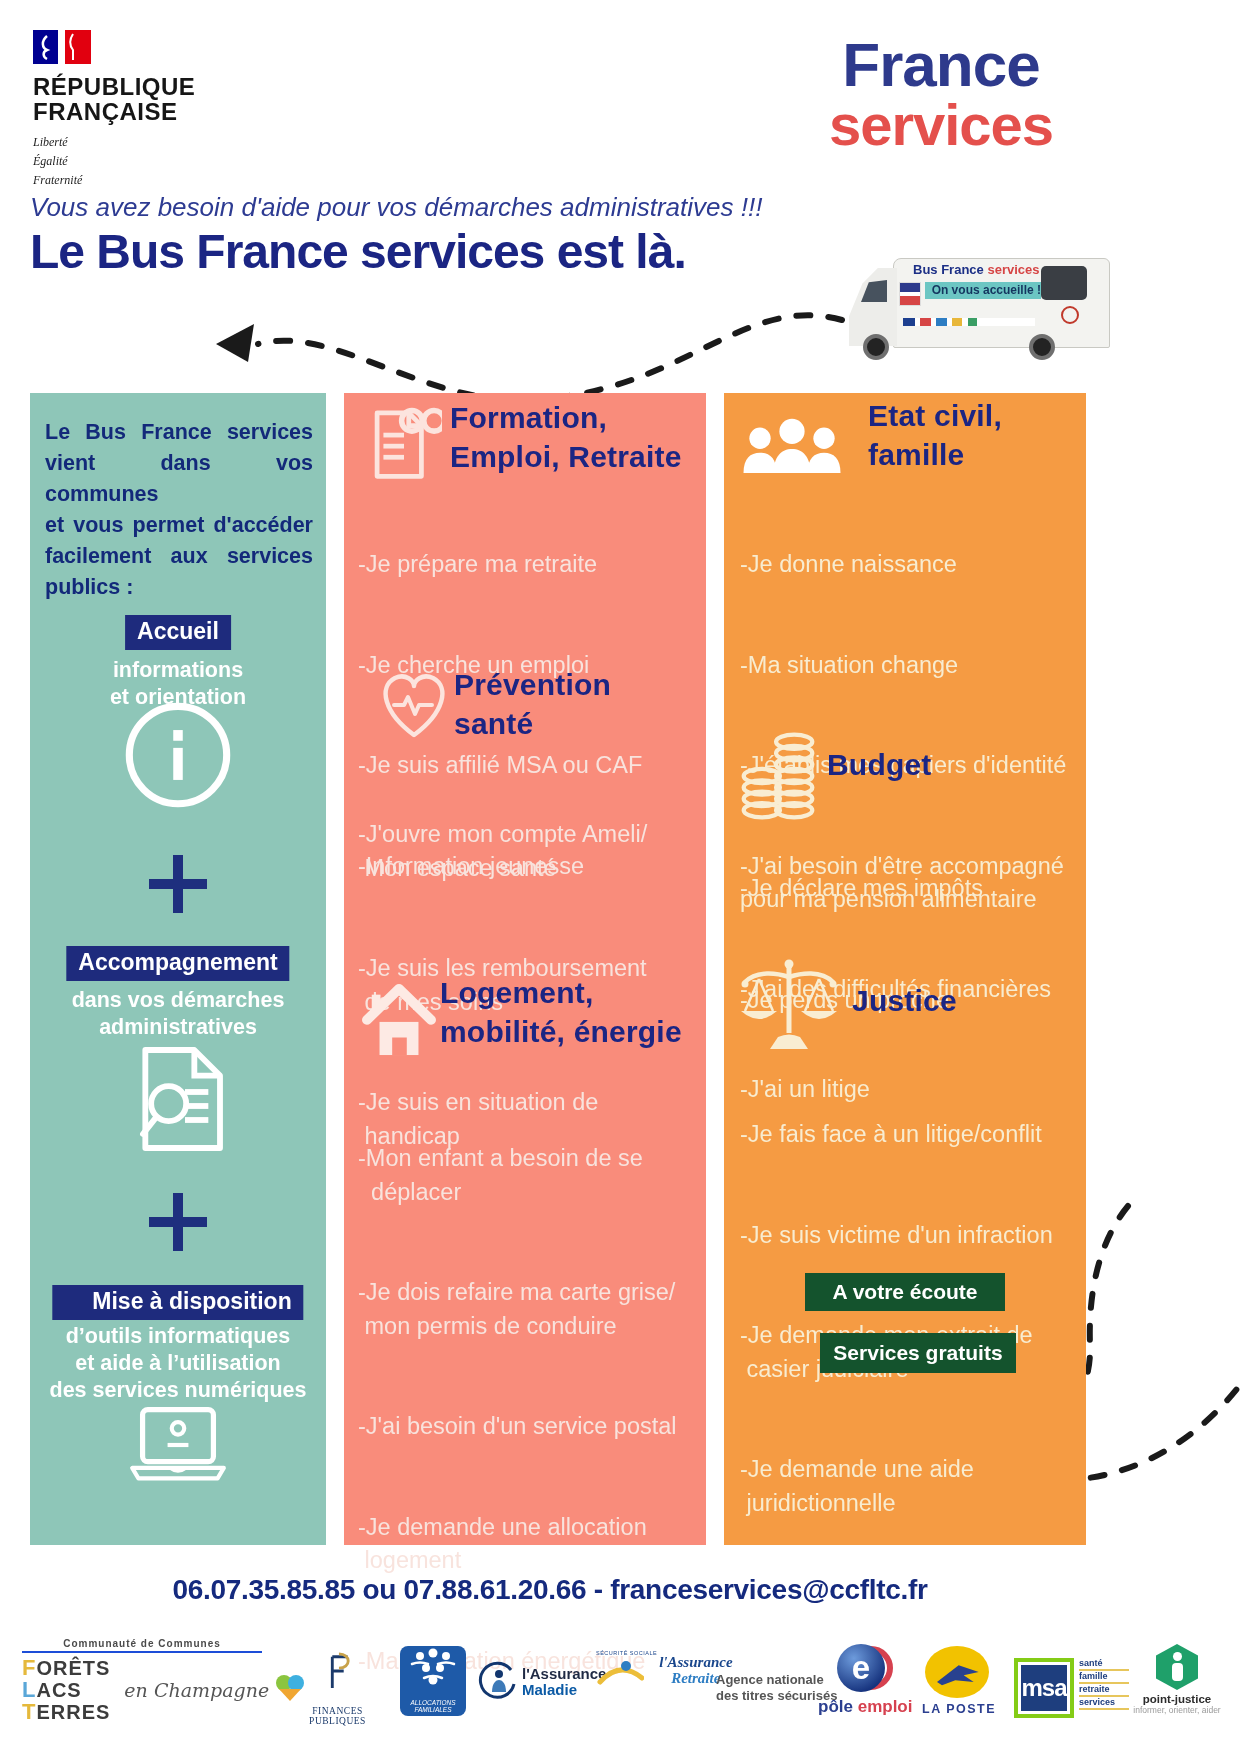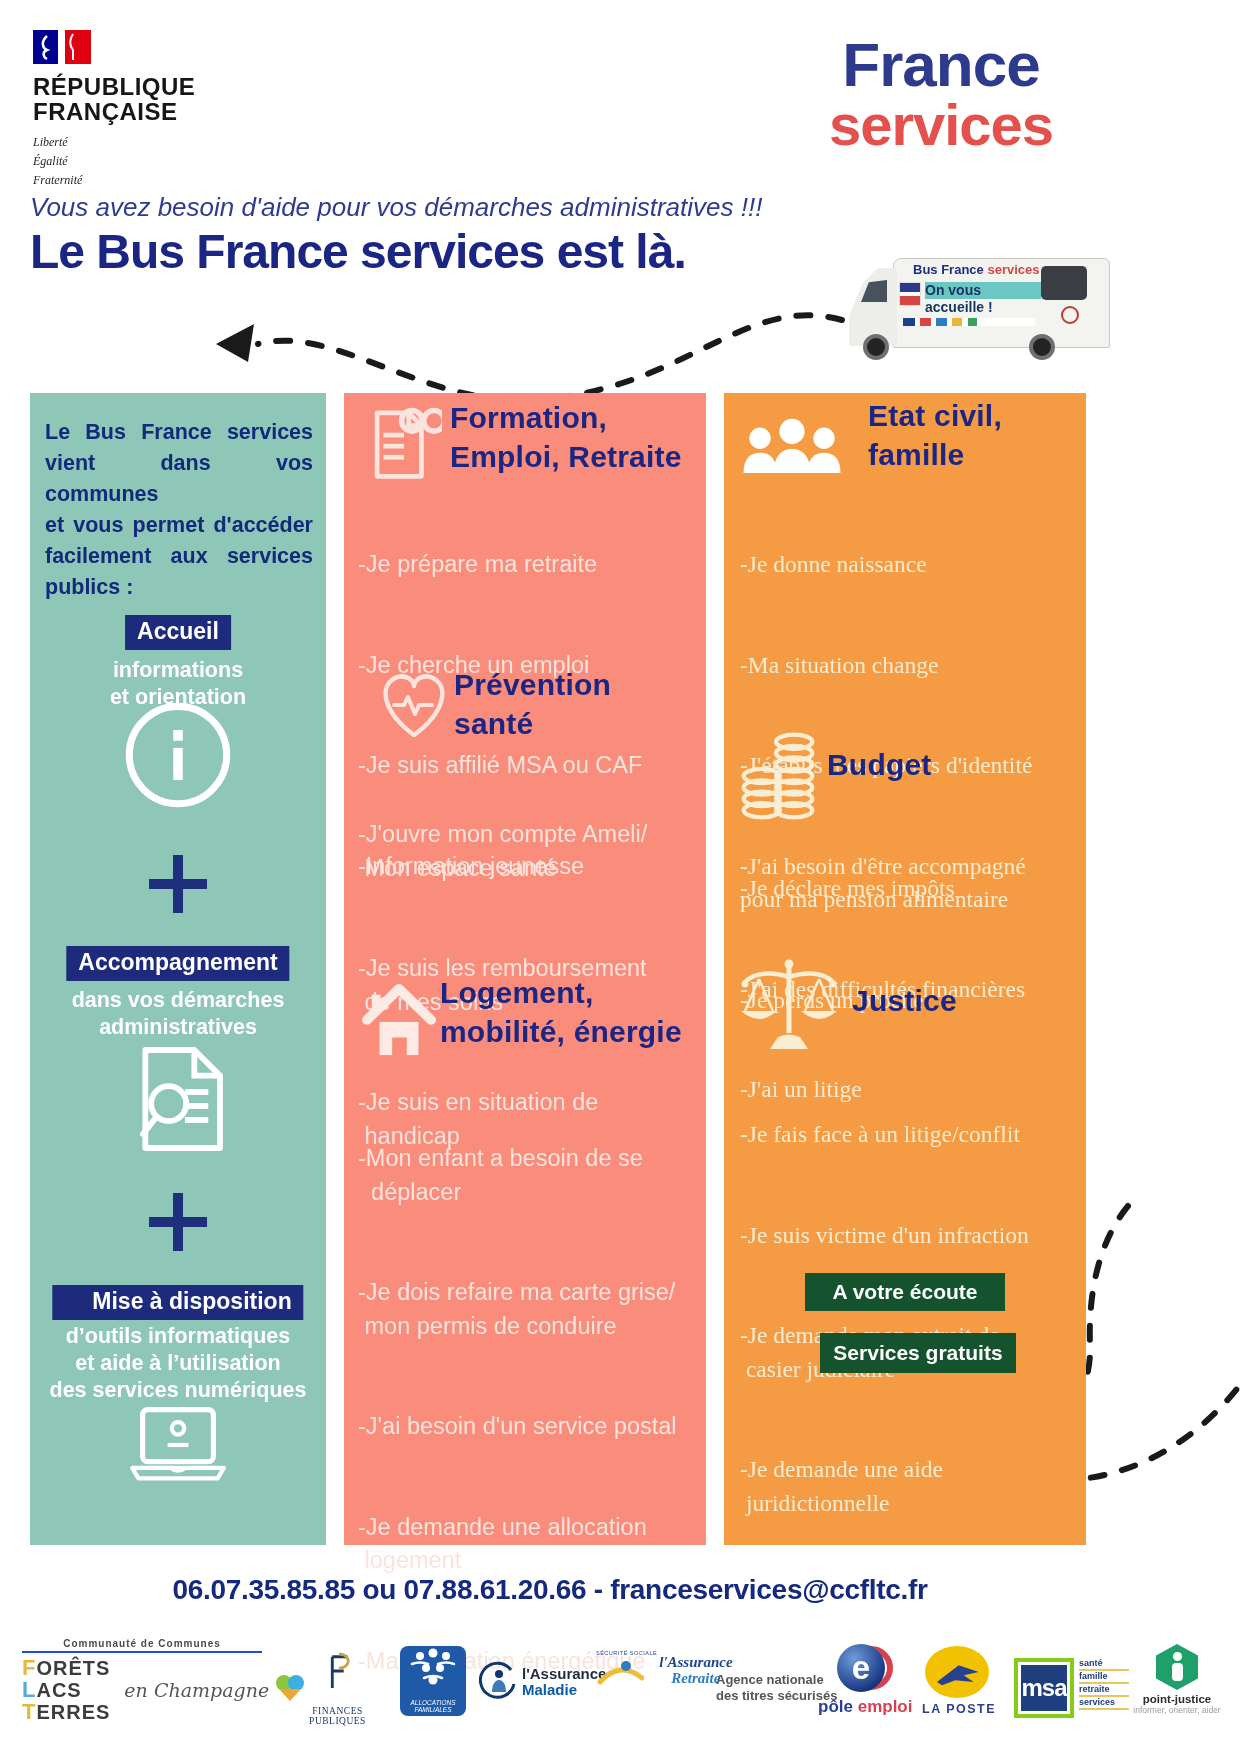--- a/index.html
+++ b/index.html
@@ -21,22 +21,22 @@
   
   .bus{left:833px;top:250px;width:275px;height:118px;}
   .bus-body{left:60px;top:8px;width:215px;height:88px;background:#f3f3f0;border:1px solid #c9c9c3;border-radius:8px 6px 2px 2px;}
   .bus-cab{left:16px;top:18px;width:48px;height:78px;background:#ececе8;background:#ececе8;background:#ececf0;background:#ededea;
            clip-path:polygon(100% 0,100% 100%,0 100%,0 62%,28% 20%,60% 0);}
   .bus-windshield{left:28px;top:30px;width:26px;height:22px;background:#47525e;clip-path:polygon(100% 0,100% 100%,0 100%,30% 10%);}
   .bus-wheel{width:26px;height:26px;border-radius:50%;background:#232323;border:4px solid #6f6f6f;top:84px;box-sizing:border-box;}
   .bus-window{left:208px;top:16px;width:46px;height:34px;background:#3a3e44;border-radius:5px;}
   .bus-title{left:80px;top:12px;font-size:13px;font-weight:bold;white-space:nowrap;}
   .bus-title .t1{color:#1c2f86;} .bus-title .t2{color:#d64545;}
-  .bus-banner{left:92px;top:32px;width:116px;height:17px;background:#6cc6c3;color:#14355f;font-size:14px;font-weight:bold;
-              text-align:left;line-height:17px;}
+  .bus-banner{left:92px;top:32px;width:116px;height:17px;background:#6cc6c3;color:#14355f;font-size:12px;font-weight:bold;
+              text-align:right;line-height:17px;}
   .bus-minilogo{left:66px;top:32px;width:20px;height:22px;background:#fff;border:1px solid #ddd;
                 background:linear-gradient(180deg,#2d3a8c 0 40%,#fff 40% 60%,#d64545 60% 100%);}
   .bus-strip{left:70px;top:68px;width:132px;height:8px;
              background:linear-gradient(90deg,#1d3f8f 0 9%,#fff 9% 13%,#d64545 13% 21%,#fff 21% 25%,#2d7dc3 25% 33%,#fff 33% 37%,#e8b73a 37% 45%,#fff 45% 49%,#3a9e65 49% 56%,#fff 56% 100%);}
   .bus-roundel{left:228px;top:56px;width:18px;height:18px;border:2px solid #c0392b;border-radius:50%;box-sizing:border-box;}
 
   
   .col{top:393px;height:1152px;}
   .col-left{left:30px;width:296px;background:#8ec6b8;}
   .col-mid{left:344px;width:362px;background:#f98c7b;}
@@ -49,21 +49,21 @@
   .lc-sub{left:0;right:0;text-align:center;color:#fff;font-weight:bold;font-size:21.5px;line-height:27px;}
   .lc-icon{left:50%;transform:translateX(-50%);}
   .plusbar{left:50%;transform:translateX(-50%);width:58px;height:58px;}
   .plusbar:before,.plusbar:after{content:"";position:absolute;background:#1e2f7e;}
   .plusbar:before{left:24px;top:0;width:10px;height:58px;}
   .plusbar:after{left:0;top:24px;width:58px;height:10px;}
 
   .sec-title{font-weight:bold;font-size:30px;line-height:39px;color:#1b2583;letter-spacing:.2px;}
   .items{font-size:23.5px;line-height:33.5px;}
   .col-mid .items{color:#f8e3dd;left:14px;right:6px;}
-  .col-right .items{color:#f8ecd0;left:16px;right:4px;font-family:Liberation Serif, serif;}
+  .col-right .items{color:#f8ecd0;left:16px;right:4px;}
 
   .navy-btn{background:#14532d;color:#fff;font-weight:bold;font-size:21px;text-align:center;
             display:flex;align-items:center;justify-content:center;border:none;cursor:pointer;}
 
   
   .contact{left:0;width:1100px;top:1574px;text-align:center;font-size:28px;font-weight:bold;color:#152a7e;letter-spacing:-.3px;}
 
   
   .footer-logo{color:#333;}
   .cc{left:22px;top:1638px;width:240px;}

